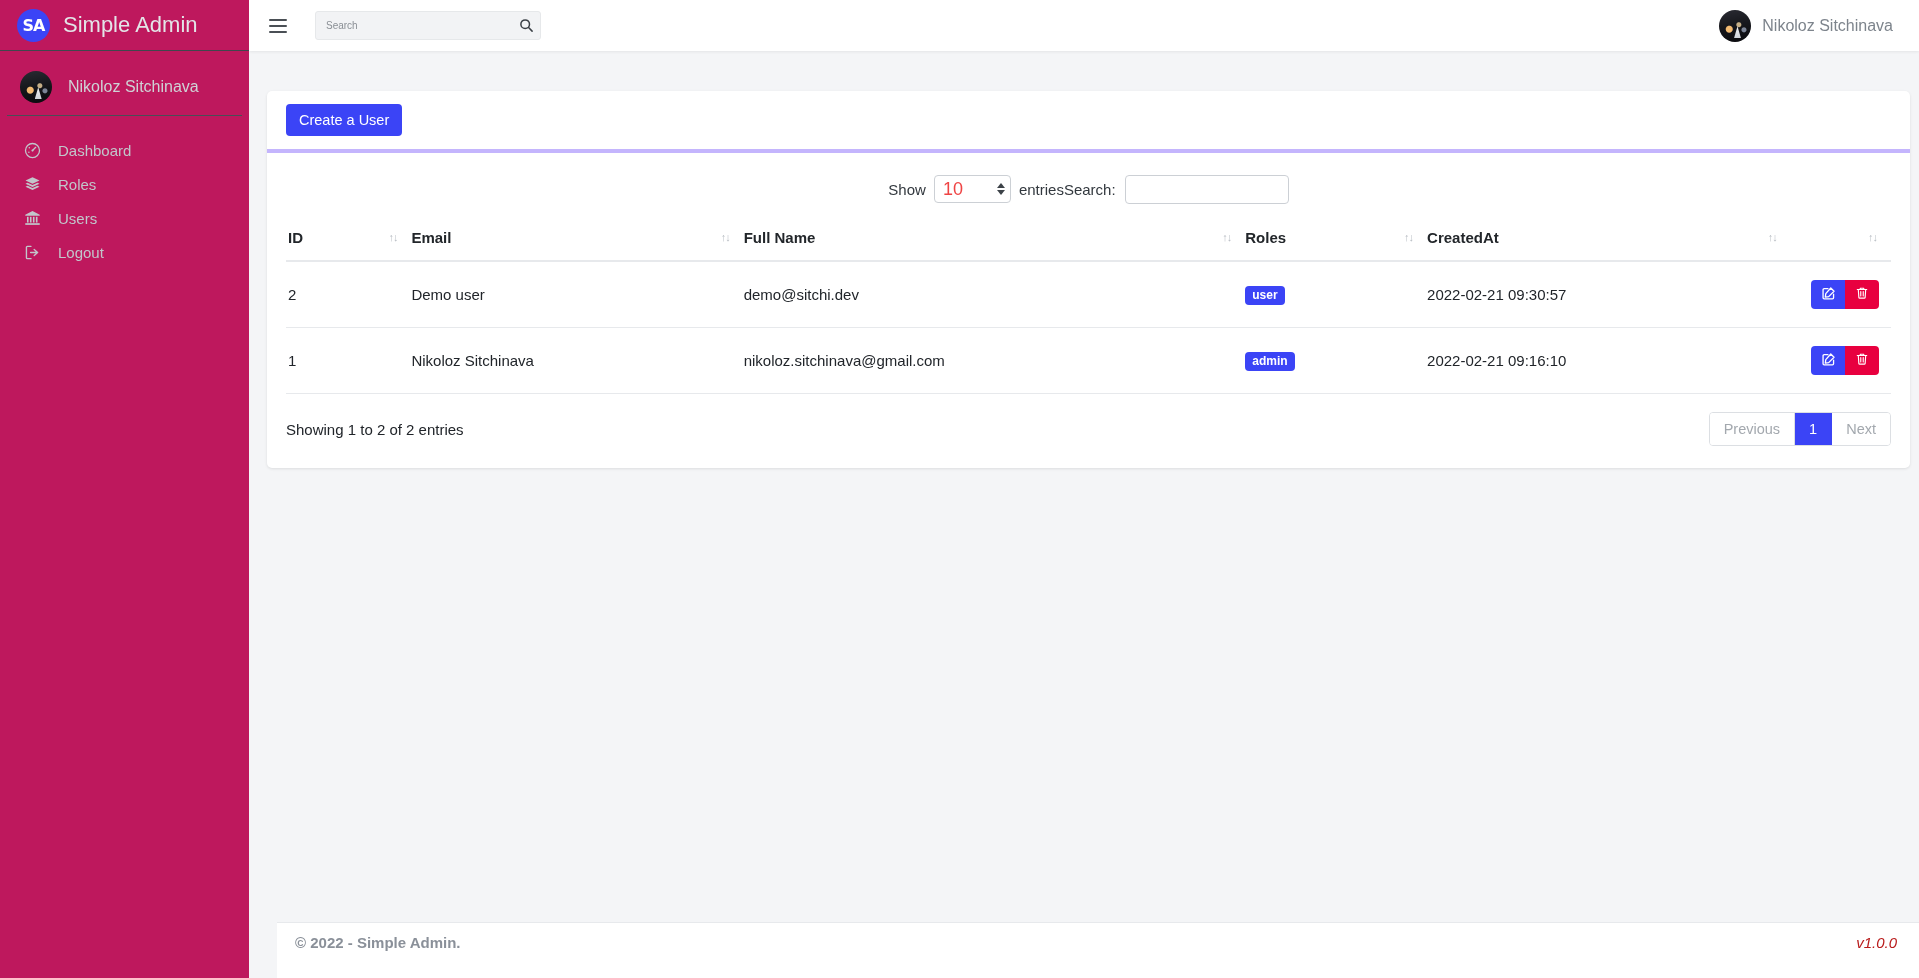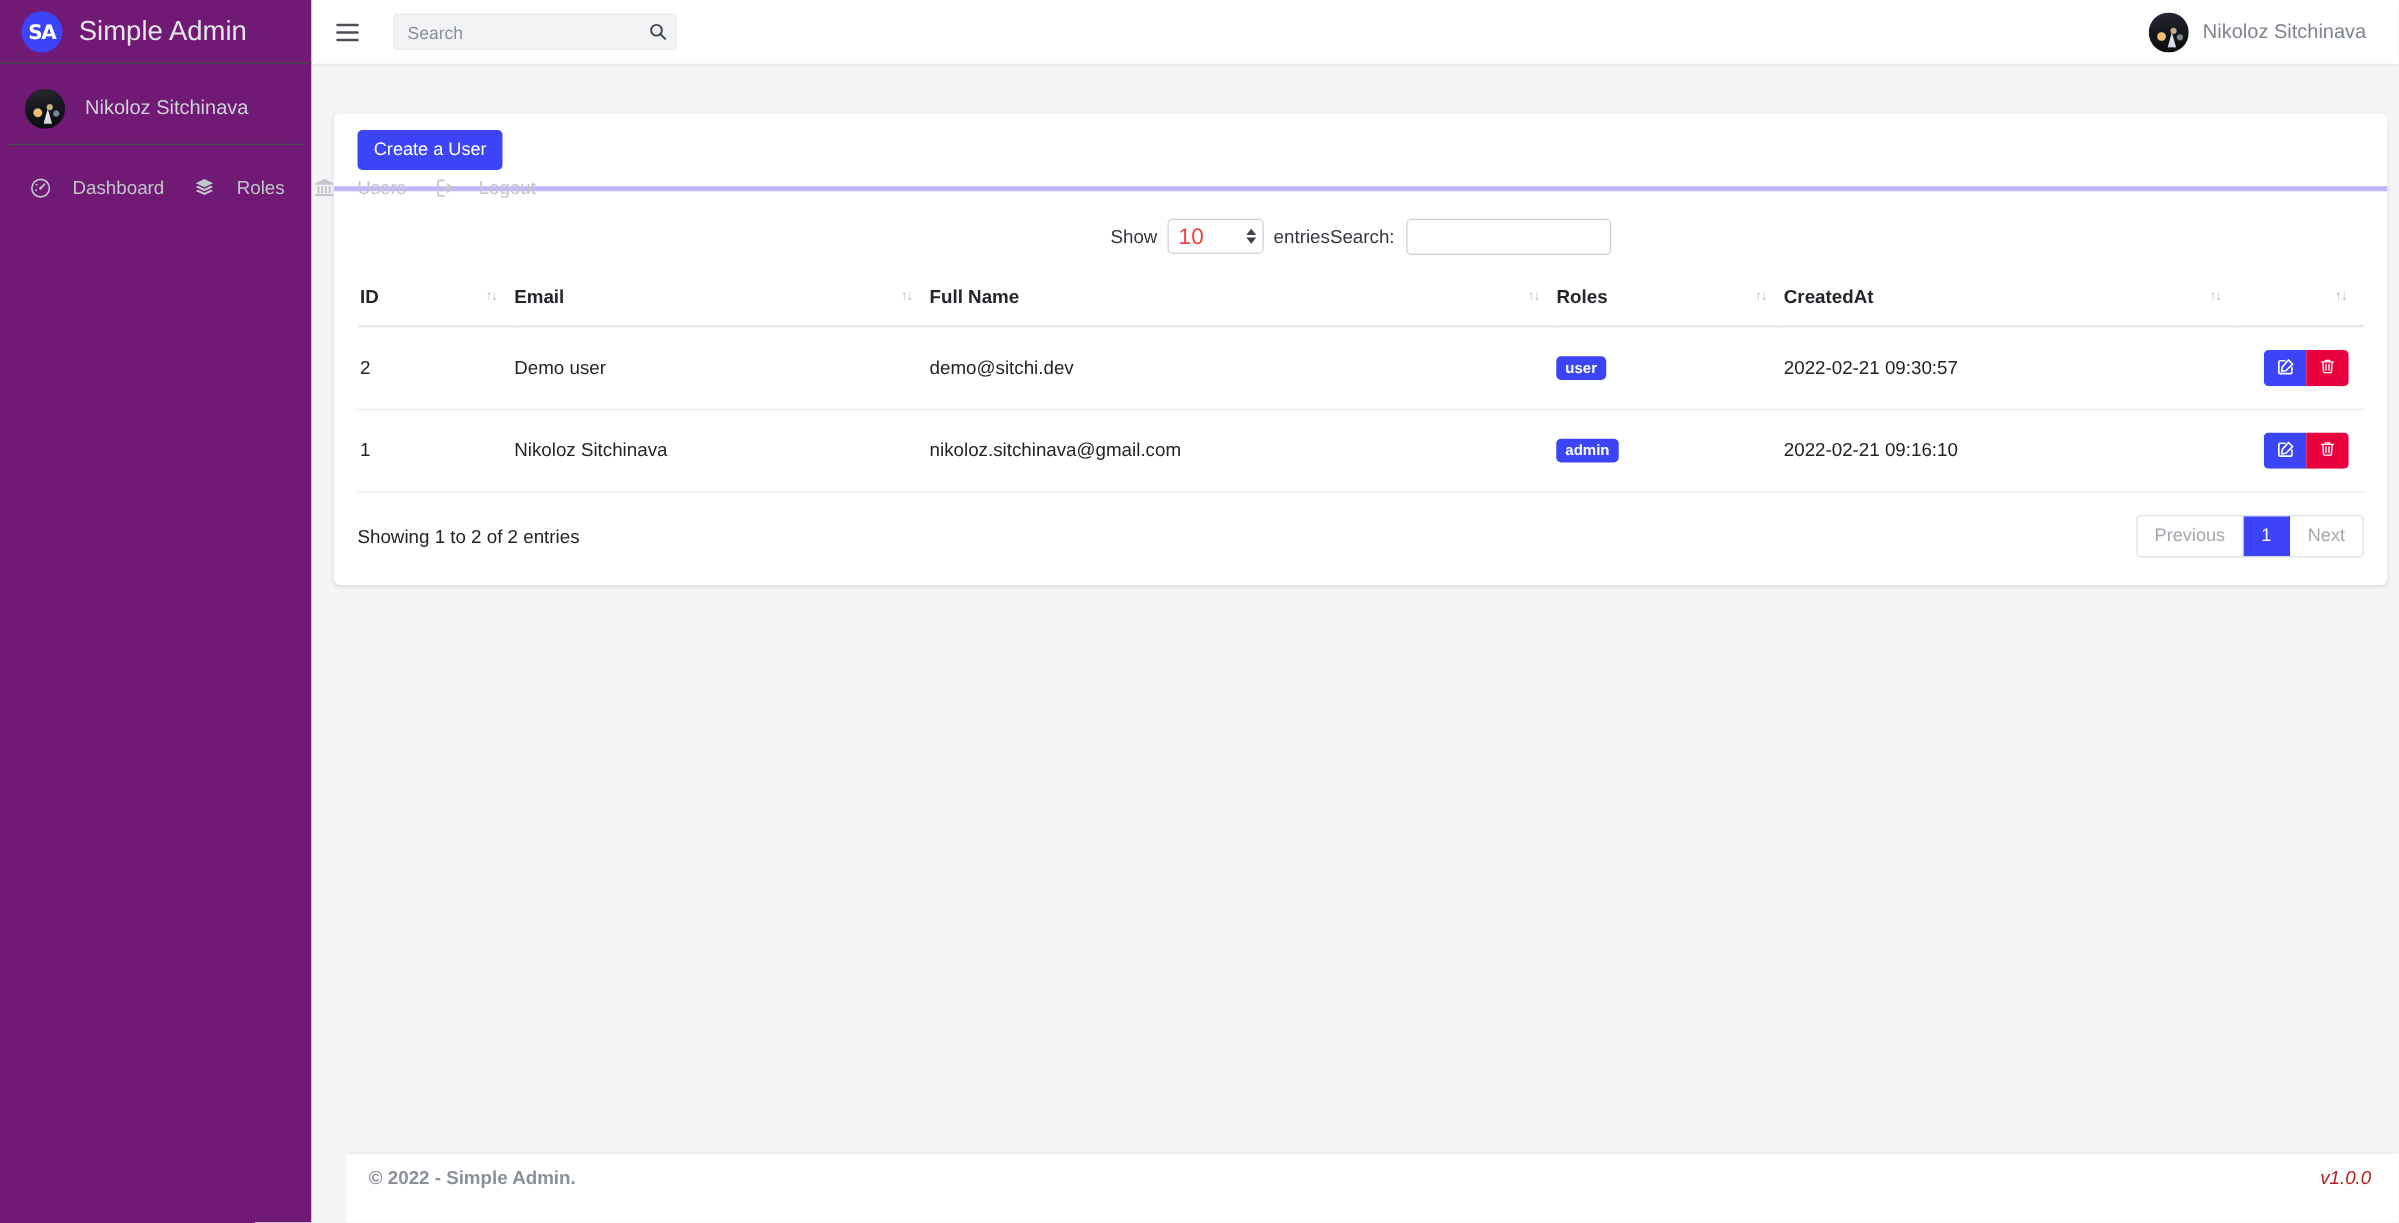--- a/index.html
+++ b/index.html
@@ -7,21 +7,21 @@
     width: 1919px; height: 978px;
     font-family: "Liberation Sans", sans-serif;
     background: #f4f5f7;
     overflow: hidden;
   }
   .app { display: flex; width: 1919px; height: 978px; position: relative; }
 
   
   .sidebar {
     width: 249px; flex: 0 0 249px;
-    background: #701a75;
+    background: #be185d;
     color: #c9ccd1;
     display: flex; flex-direction: column;
     position: relative; z-index: 5;
   }
   .brand {
     height: 51px; flex: 0 0 51px;
     display: flex; align-items: center;
     padding-left: 17px; gap: 13px;
     border-bottom: 1px solid #3f464d;
   }
@@ -52,21 +52,21 @@
   }
   .avatar-sm::after {
     content: ""; position: absolute;
     left: 46%; top: 52%; width: 7px; height: 12px;
     background: linear-gradient(180deg,#f3f4f6,#cfd3d9);
     clip-path: polygon(50% 0, 100% 100%, 0 100%);
   }
   .user-name { font-size: 16px; color: #cfd2d6; }
   .side-sep { height: 1px; background: #484f56; margin: 0 7px 0 7px; }
 
-  .nav { padding-top: 17px; display: flex; }
+  .nav { padding-top: 17px; display: flex; flex-direction: column; }
   .nav-item {
     display: flex; align-items: center; gap: 16px;
     height: 34px; padding-left: 22px;
     color: #c2c6cb; font-size: 15px; cursor: pointer;
   }
   .nav-icon { width: 20px; height: 18px; display: flex; align-items: center; justify-content: center; flex: none; }
   .nav-icon svg { display: block; }
 
   
   .main { flex: 1; display: flex; flex-direction: column; min-width: 0; position: relative; }
@@ -82,21 +82,21 @@
   .hamburger { width: 24px; height: 24px; display: flex; flex-direction: column;
     justify-content: center; gap: 4px; cursor: pointer; margin-right: 22px; }
   .hamburger span { display: block; height: 2px; width: 18px; background: #4a4f55; border-radius: 1px; }
 
   .searchwrap {
     position: relative; width: 226px; height: 29px;
   }
   .searchwrap input {
     width: 100%; height: 100%;
     background: #f2f3f5; border: 1px solid #e6e8ea; border-radius: 3px;
-    padding: 0 32px 0 10px; font-size: 14px; color: #4d5258;
+    padding: 0 32px 0 10px; font-size: 10px; color: #4d5258;
     font-family: "Liberation Sans", sans-serif; outline: none;
   }
   .searchwrap input::placeholder { color: #8a8f95; }
   .search-btn {
     position: absolute; right: 6px; top: 50%; transform: translateY(-50%);
     width: 18px; height: 18px; border: none; background: none; cursor: pointer;
     padding: 0; display: flex; align-items: center; justify-content: center;
   }
 
   .topbar-spacer { flex: 1; }

